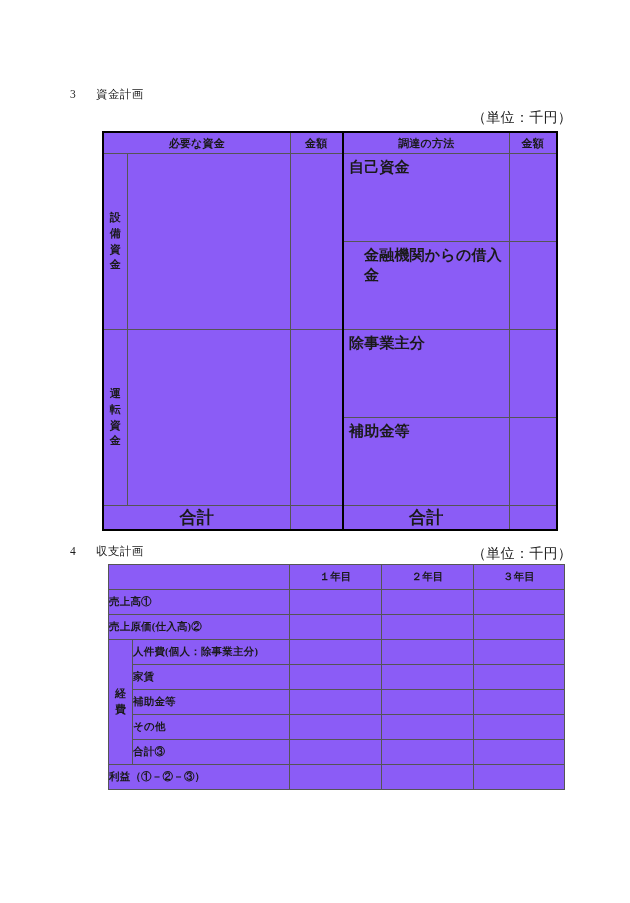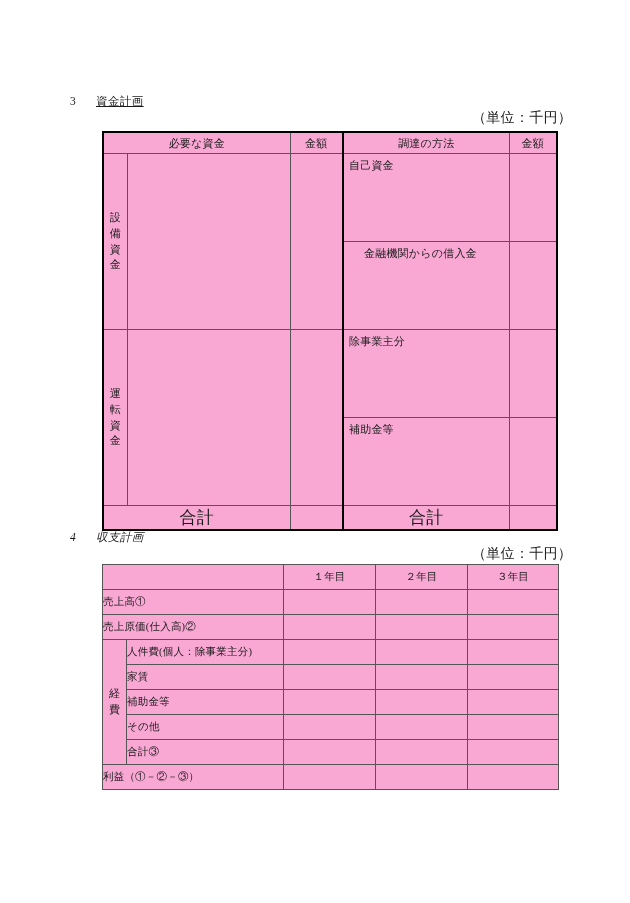--- a/index.html
+++ b/index.html
@@ -46,23 +46,23 @@
   table {
     border-collapse: collapse;
     table-layout: fixed;
     position: absolute;
     font-size: 10.5px;
     letter-spacing: 0.2px;
   }
   td, th {
     border: 1px solid #4a4a4a;
     padding: 0;
-    font-weight: normal;
+    font-weight: bold;
     vertical-align: top;
-    background: #f9a8d4;
+    background: #8b5cf6;
   }
 
   
   #funds-table {
     left: 102px;
     top: 131px;
     width: 456px;
     border: 2px solid #000;
   }
   #funds-table td {
@@ -80,39 +80,39 @@
     vertical-align: middle;
     font-size: 11px;
     line-height: 1.42;
     padding: 2px 0;
   }
   .vlabel span {
     display: block;
   }
   .cell-text {
     padding: 4px 5px 0 5px;
-    font-size: 11px;
+    font-size: 15px;
     line-height: 1.3;
   }
   .blank {
     
   }
   .total-row td {
     height: 19px;
     vertical-align: middle;
     text-align: center;
     font-size: 17px;
   }
   .sep-major {
     border-right: 2px solid #000 !important;
   }
 
   
   #income-table {
-    left: 102px;
+    left: 108px;
     top: 564px;
     width: 456px;
   }
   #income-table td {
     height: 24px;
     vertical-align: middle;
     border: 1px solid #555;
   }
   #income-table td.rowlabel {
     text-align: left;
@@ -129,21 +129,21 @@
   }
   #income-table td.vlabel2 span {
     display: block;
   }
 </style>
 </head>
 <body>
 
 <div class="page">
 
-  <div class="section-head" style="left:70px; top:94px;text-decoration:underline;">
+  <div class="section-head" style="left:70px; top:87px;">
     <span class="num">3</span><span>資金計画</span>
   </div>
 
   <div class="unit-note" style="left:472px; top:109px;">（単位：千円）</div>
 
   <table id="funds-table">
     <colgroup>
       <col style="width:24px">
       <col style="width:163px">
       <col style="width:53px">
@@ -195,21 +195,21 @@
 
       <tr class="total-row">
         <td colspan="2">合計</td>
         <td class="sep-major"></td>
         <td>合計</td>
         <td></td>
       </tr>
     </tbody>
   </table>
 
-  <div class="section-head" style="left:70px; top:530px;font-style:italic;">
+  <div class="section-head" style="left:70px; top:544px;">
     <span class="num">4</span><span>収支計画</span>
   </div>
 
   <div class="unit-note" style="left:472px; top:545px;">（単位：千円）</div>
 
   <table id="income-table">
     <colgroup>
       <col style="width:24px">
       <col style="width:157px">
       <col style="width:92px">

